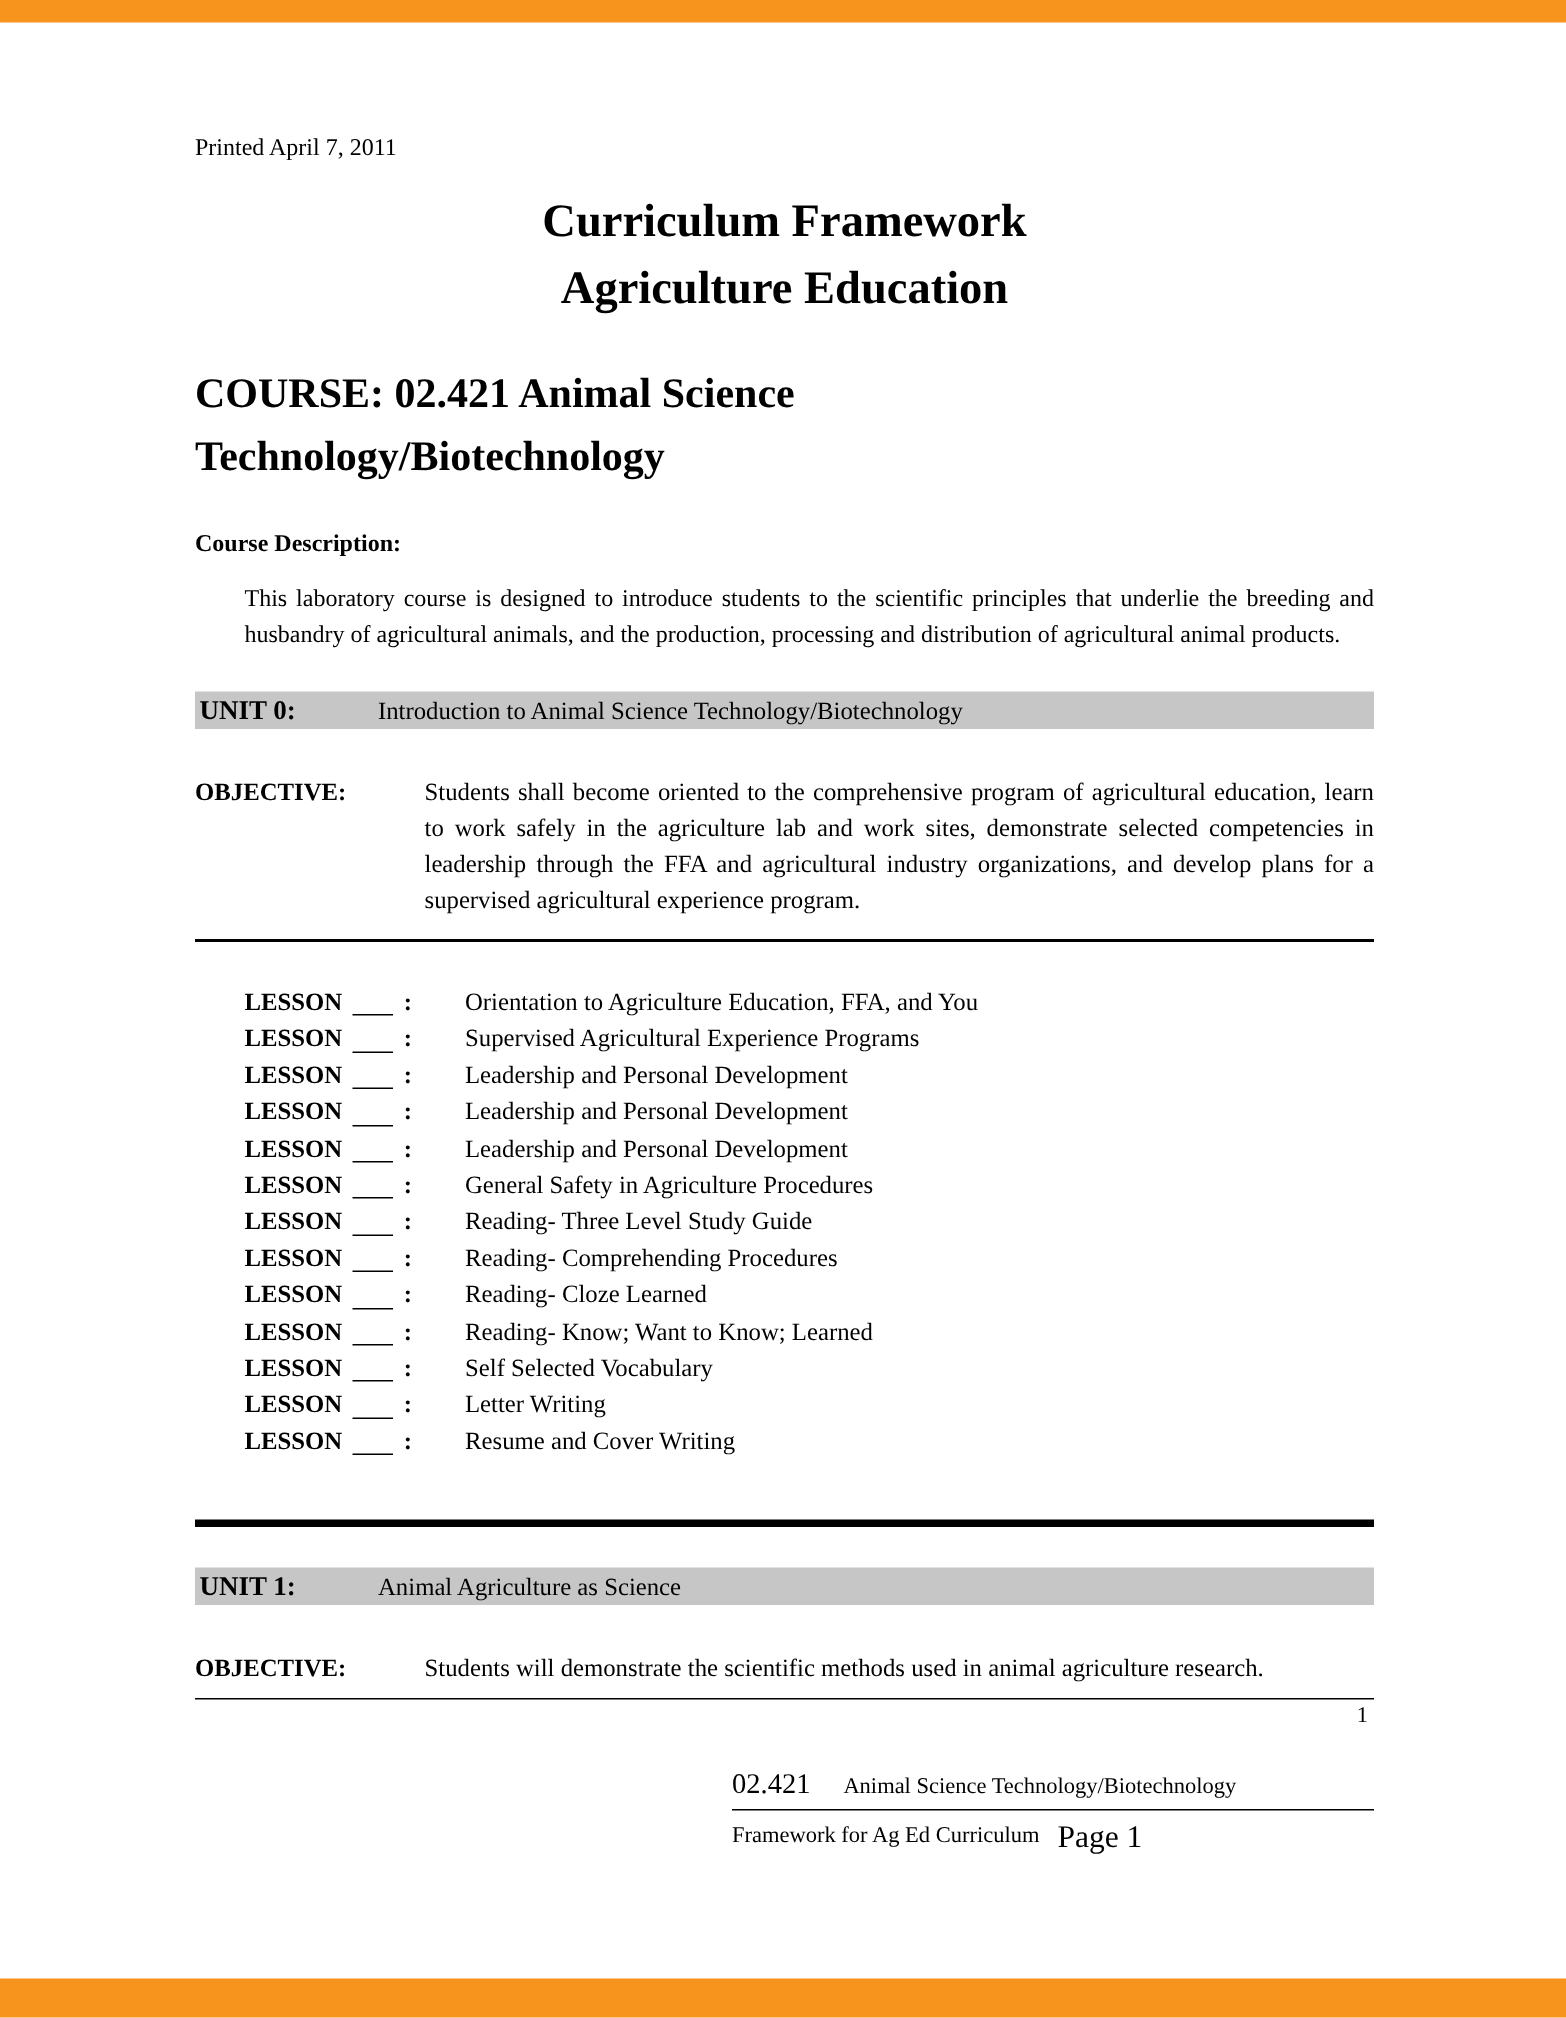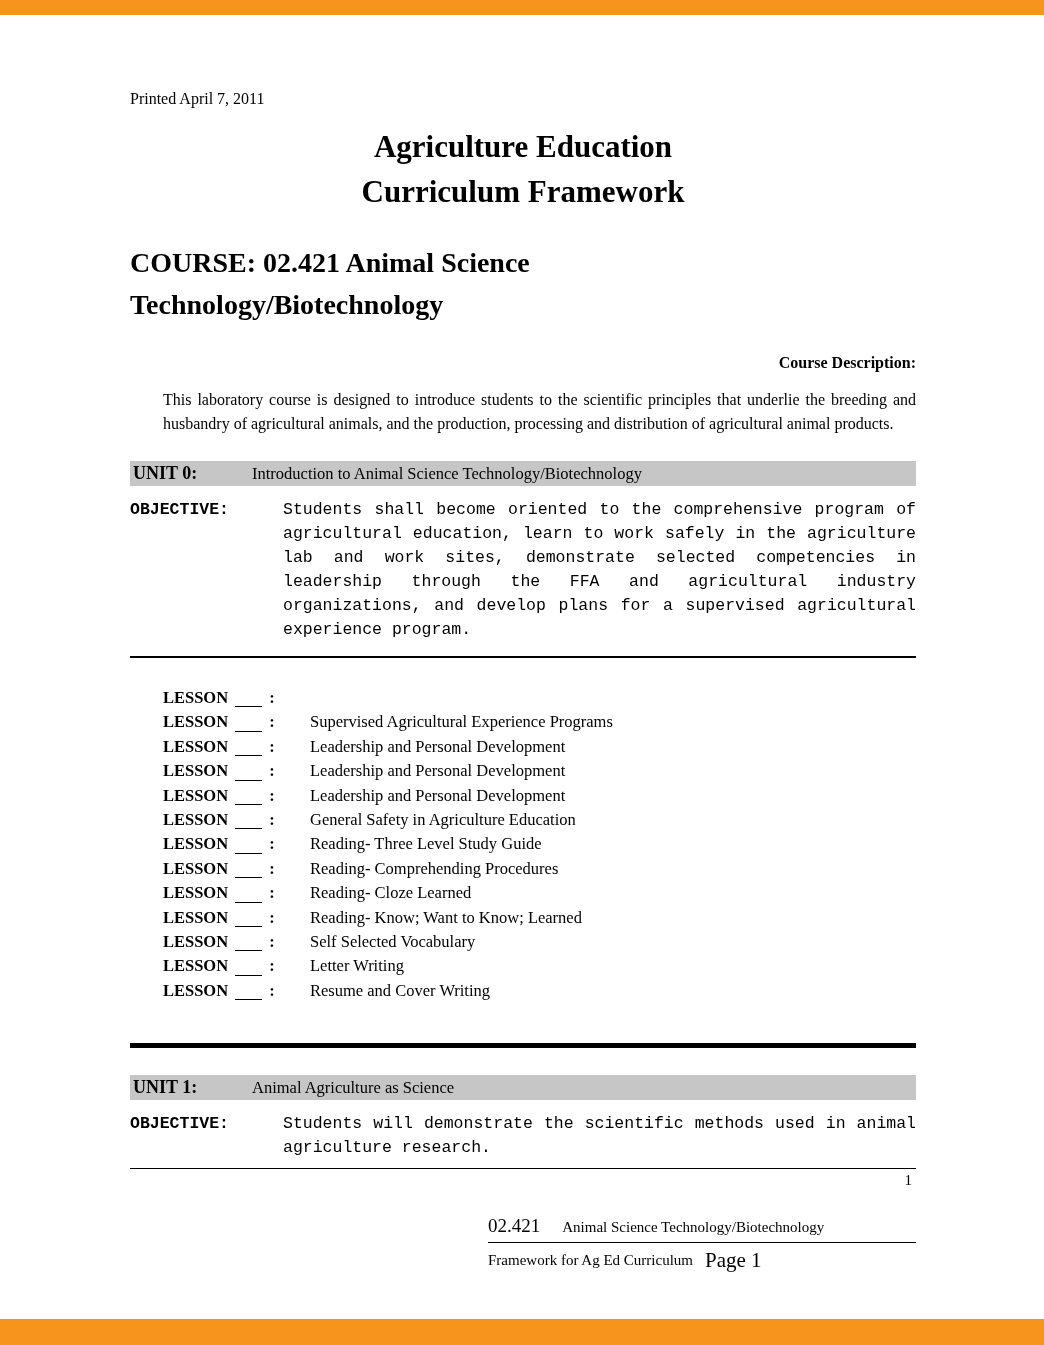--- a/index.html
+++ b/index.html
@@ -15,36 +15,36 @@
   .border-bar.bottom { bottom:0; height:26px; }
 
   .content { position:absolute; top:0; left:130px; width:786px; }
 
   .printed-date { margin-top:90px; font-size:16px; }
 
   .doc-title { margin-top:16px; text-align:center; font-weight:bold; font-size:31px; line-height:45px; }
 
   .course-heading { margin-top:28px; font-weight:bold; font-size:28px; line-height:42px; }
 
-  .desc-label { margin-top:28px; font-weight:bold; font-size:16px;text-align:right; }
+  .desc-label { margin-top:28px; font-weight:bold; font-size:16px; }
 
   .desc-text {
     margin-top:16px; margin-left:33px;
     font-size:16px; line-height:23.5px; text-align:justify;
   }
 
   .unit-bar {
     margin-top:26px; height:25px;
     background:var(--unit-bar-gray,#C6C6C6);
     display:flex; align-items:center; padding-left:3px;
   }
   .unit-label { font-weight:bold; font-size:18px; width:119px; flex:none; }
   .unit-title { font-size:16.5px; }
 
-  .objective-row { margin-top:12px; display:flex;font-family:Liberation Mono, monospace; }
+  .objective-row { margin-top:30px; display:flex; }
   .objective-label { width:153px; flex:none; font-weight:bold; font-size:16.5px; line-height:24px; }
   .objective-text { flex:1; font-size:16.5px; line-height:24px; text-align:justify; }
 
   .rule-medium { margin-top:14px; border:none; border-top:2px solid #000; height:0; }
 
   .lesson-list { margin-top:28px; }
   .lesson-row { display:flex; align-items:baseline; padding-left:33px; font-size:16.5px; line-height:24.4px; }
   .lesson-head { width:147px; flex:none; display:flex; align-items:baseline; }
   .lesson-label { font-weight:bold; }
   .lesson-blank { display:inline-block; width:27px; border-bottom:1.6px solid #000; height:13px; margin:0 7px 0 7px; align-self:flex-end; margin-bottom:3px; }
@@ -69,22 +69,22 @@
 </head>
 <body>
 
 <div class="border-bar top"></div>
 
 <div class="content">
 
   <div class="printed-date">Printed April 7, 2011</div>
 
   <div class="doc-title">
+    <div>Curriculum Framework</div>
     <div>Agriculture Education</div>
-    <div>Curriculum Framework</div>
   </div>
 
   <div class="course-heading">
     <div>COURSE: 02.421 Animal Science</div>
     <div>Technology/Biotechnology</div>
   </div>
 
   <div class="desc-label">Course Description:</div>
   <div class="desc-text">This laboratory course is designed to introduce students to the scientific principles that underlie the breeding and husbandry of agricultural animals, and the production, processing and distribution of agricultural animal products.</div>
 
@@ -101,20 +101,21 @@
   <hr class="rule-medium">
 
   <div class="lesson-list">
 
       <div class="lesson-row">
         <span class="lesson-head">
           <span class="lesson-label">LESSON</span>
           <span class="lesson-blank"></span>
           <span class="lesson-colon">:</span>
         </span>
+        <span class="lesson-text">Orientation to Agriculture Education, FFA, and You</span>
       </div>
 
       <div class="lesson-row">
         <span class="lesson-head">
           <span class="lesson-label">LESSON</span>
           <span class="lesson-blank"></span>
           <span class="lesson-colon">:</span>
         </span>
         <span class="lesson-text">Supervised Agricultural Experience Programs</span>
       </div>
@@ -145,21 +146,21 @@
         </span>
         <span class="lesson-text">Leadership and Personal Development</span>
       </div>
 
       <div class="lesson-row">
         <span class="lesson-head">
           <span class="lesson-label">LESSON</span>
           <span class="lesson-blank"></span>
           <span class="lesson-colon">:</span>
         </span>
-        <span class="lesson-text">General Safety in Agriculture Education</span>
+        <span class="lesson-text">General Safety in Agriculture Procedures</span>
       </div>
 
       <div class="lesson-row">
         <span class="lesson-head">
           <span class="lesson-label">LESSON</span>
           <span class="lesson-blank"></span>
           <span class="lesson-colon">:</span>
         </span>
         <span class="lesson-text">Reading- Three Level Study Guide</span>
       </div>

